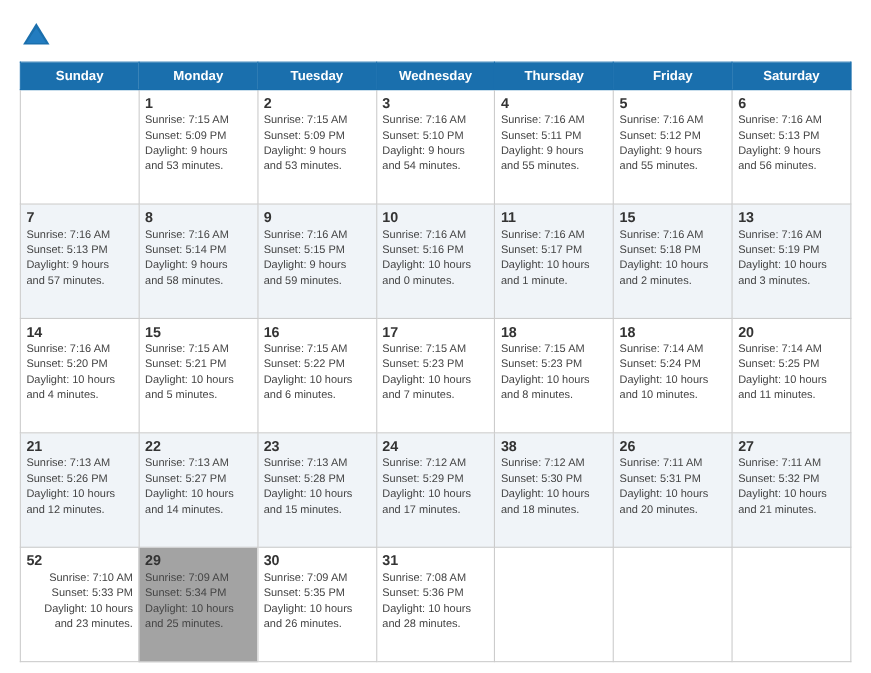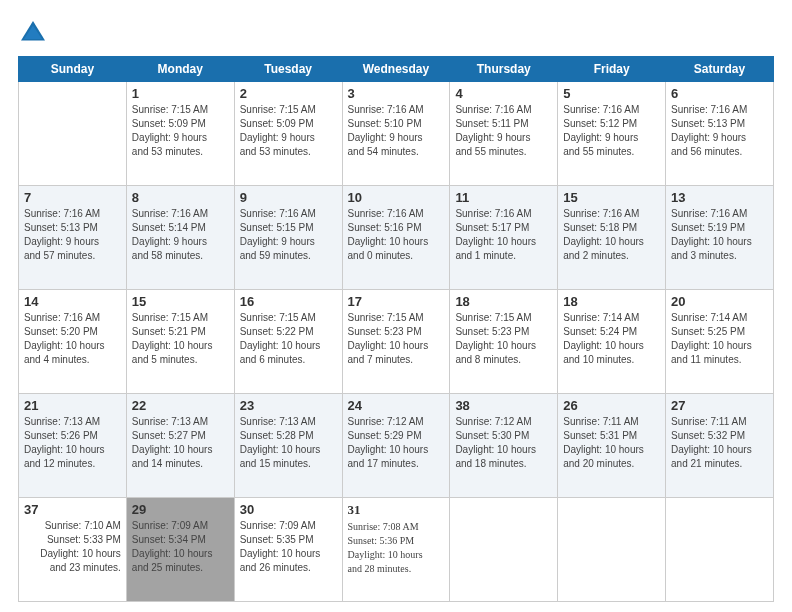--- a/index.html
+++ b/index.html
@@ -330,41 +330,41 @@
           <td style="background: rgb(240, 244, 248);">
             <span class="day-num">27</span>
             <div class="cell-info" style="white-space: pre-line;">Sunrise: 7:11 AM
 Sunset: 5:32 PM
 Daylight: 10 hours
 and 21 minutes.</div>
           </td>
         </tr>
         <tr>
           <td style="background: rgb(255, 255, 255);">
-            <span class="day-num">37</span>
+            <span class="day-num">52</span>
             <div class="cell-info" style="white-space: pre-line; text-align: right;">Sunrise: 7:10 AM
 Sunset: 5:33 PM
 Daylight: 10 hours
 and 23 minutes.</div>
           </td>
           <td style="background: #a3a3a3;">
             <span class="day-num">29</span>
             <div class="cell-info" style="white-space: pre-line;">Sunrise: 7:09 AM
 Sunset: 5:34 PM
 Daylight: 10 hours
 and 25 minutes.</div>
           </td>
           <td style="background: rgb(255, 255, 255);">
             <span class="day-num">30</span>
             <div class="cell-info" style="white-space: pre-line;">Sunrise: 7:09 AM
 Sunset: 5:35 PM
 Daylight: 10 hours
 and 26 minutes.</div>
           </td>
-          <td style="background: rgb(255, 255, 255); font-family: Liberation Serif, serif;">
+          <td style="background: rgb(255, 255, 255);">
             <span class="day-num">31</span>
             <div class="cell-info" style="white-space: pre-line;">Sunrise: 7:08 AM
 Sunset: 5:36 PM
 Daylight: 10 hours
 and 28 minutes.</div>
           </td>
           <td class="empty-cell"></td>
           <td class="empty-cell"></td>
           <td class="empty-cell"></td>
         </tr>

